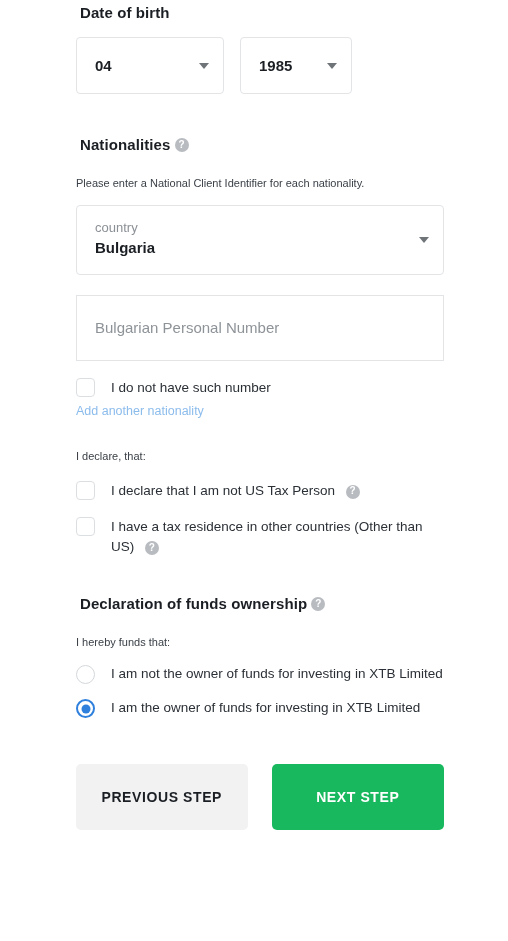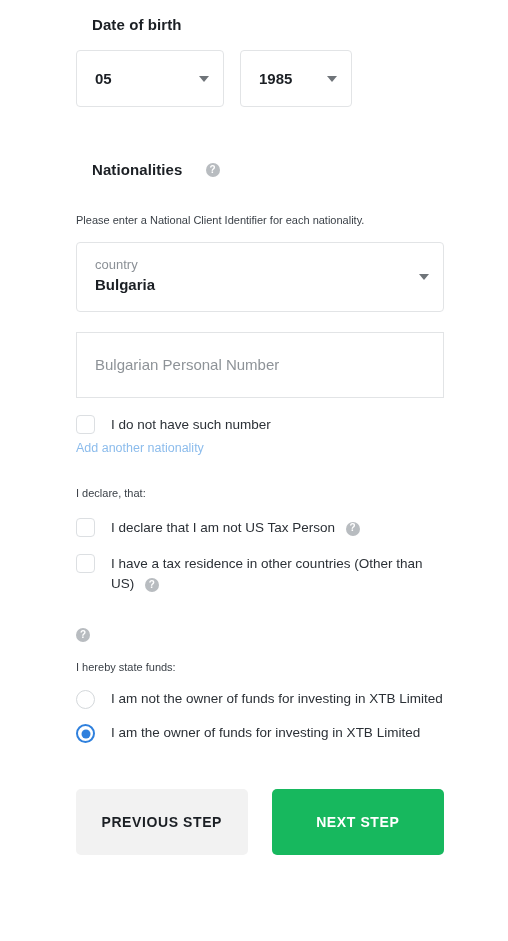--- a/index.html
+++ b/index.html
@@ -29,31 +29,30 @@
     padding-left: 44px;
     padding-right: 32px;
   }
 
   
   .section-title {
     font-size: 15px;
     font-weight: bold;
     color: #1b1f24;
     letter-spacing: 0.1px;
-    margin: 16px;
+    margin: 4px;
     line-height: 1.2;
   }
   .section-title.caps {
     font-size: 14.5px;
     letter-spacing: 0.2px;
   }
   .title-row {
     display: flex;
     align-items: center;
-    gap: 7px;
   }
 
   .helper-text {
     font-size: 11px;
     color: #3b4148;
     line-height: 1.35;
     margin: 0;
   }
 
   
@@ -267,21 +266,21 @@
 <body>
 
 <div class="page">
   <div class="form">
 
     
     <h2 class="section-title">Date of birth</h2>
 
     <div class="dob-row">
       <div class="select-box dob-month">
-        <span class="val">05</span>
+        <span class="val">04</span>
         <span class="caret"></span>
       </div>
       <div class="select-box dob-year">
         <span class="val">1985</span>
         <span class="caret"></span>
       </div>
     </div>
 
     
     <div class="title-row mt-38">
@@ -330,26 +329,27 @@
           <span class="help-icon" style="margin-left:6px;">
               <span>?</span>
             </span>
         </span>
       </div>
     </div>
 
     
     <div class="mt-34">
       <div class="title-row">
+        <h2 class="section-title">Declaration of funds ownership</h2>
         <span class="help-icon">
             <span>?</span>
           </span>
       </div>
 
-      <p class="helper-text mt-18">I hereby state funds:</p>
+      <p class="helper-text mt-18">I hereby funds that:</p>
 
       <div class="radio-row">
         <span class="radio"></span>
         <span class="radio-label">I am not the owner of funds for investing in XTB Limited</span>
       </div>
 
       <div class="radio-row">
         <span class="radio checked"></span>
         <span class="radio-label">I am the owner of funds for investing in XTB Limited</span>
       </div>

